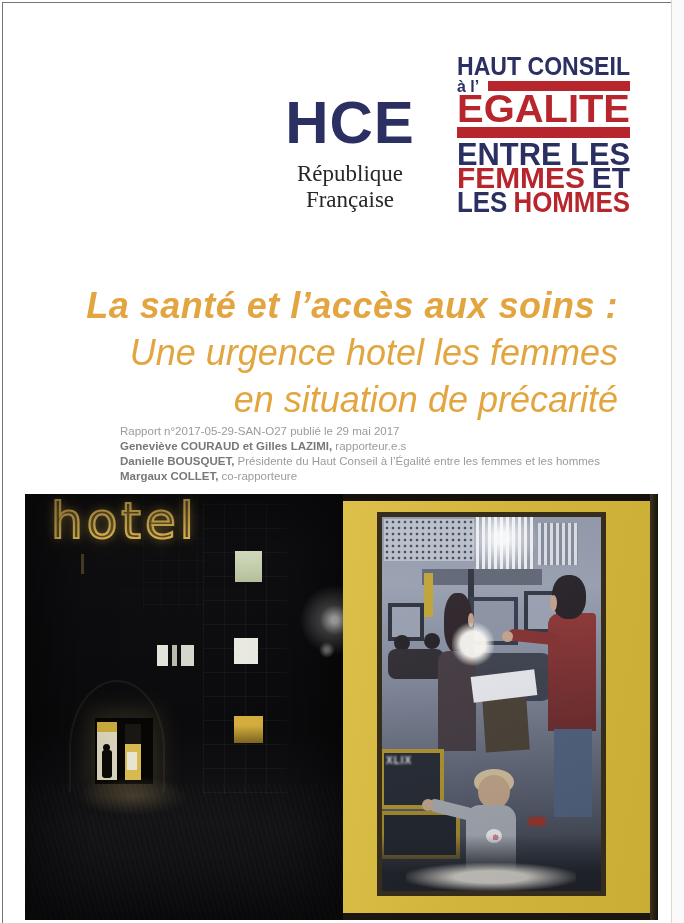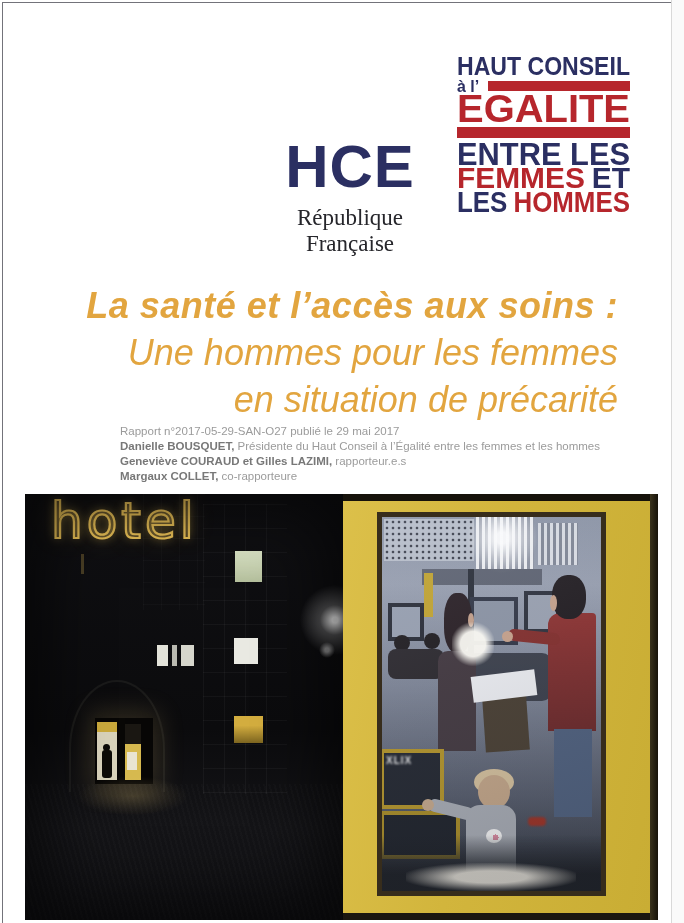--- a/index.html
+++ b/index.html
@@ -8,21 +8,21 @@
   .ab{position:absolute;}
 
   
   .edge-top{left:2px;top:2px;width:669px;height:1px;background:#73737a;}
   .edge-left{left:2px;top:2px;width:1px;height:921px;background:#73737a;}
   .edge-right{left:671px;top:0;width:1px;height:923px;background:#d9d9d9;}
   .edge-rightfill{left:672px;top:0;width:12px;height:923px;background:#fafafa;}
 
   
   .hce-mark{left:252px;top:86px;width:196px;text-align:center;}
-  .hce-acronym{font-size:60px;font-weight:bold;letter-spacing:1px;color:#2b2f62;line-height:74px;margin-top:44px;}
+  .hce-acronym{font-size:60px;font-weight:bold;letter-spacing:1px;color:#2b2f62;line-height:74px;}
   .hce-sub{font-family:"Liberation Serif",serif;font-size:23px;color:#26262b;margin-top:1px;}
 
   
   .hce-block-logo{left:457px;top:48px;width:173px;height:168px;position:absolute;}
   .hce-block-logo text{font-family:"Liberation Sans",sans-serif;font-weight:bold;}
   .fill-navy{fill:#2b2f62;} .fill-red{fill:#b6262c;}
   .bar-red{fill:#b6262c;}
 
   
   .title-block{left:40px;top:248px;width:578px;text-align:right;color:#e2a53f;
@@ -157,28 +157,28 @@
     <rect class="bar-red" x="31" y="33" width="142" height="10"></rect>
     <text class="fill-red" x="0" y="74" font-size="38" textLength="173" lengthAdjust="spacingAndGlyphs">EGALITE</text>
     <rect class="bar-red" x="0" y="79" width="173" height="11"></rect>
     <text class="fill-navy" x="0" y="117" font-size="32" textLength="173" lengthAdjust="spacingAndGlyphs">ENTRE LES</text>
     <text x="0" y="140" font-size="30" textLength="173" lengthAdjust="spacingAndGlyphs"><tspan class="fill-red">FEMMES</tspan><tspan class="fill-navy" dx="7">ET</tspan></text>
     <text x="0" y="164" font-size="30" textLength="173" lengthAdjust="spacingAndGlyphs"><tspan class="fill-navy">LES</tspan><tspan class="fill-red" dx="7">HOMMES</tspan></text>
   </svg>
 
   <div class="ab title-block">
     <div class="t1">La santé et l’accès aux soins :</div>
-    <div class="t2">Une hommes pour les femmes</div>
+    <div class="t2">Une urgence hotel les femmes</div>
     <div class="t2">en situation de précarité</div>
   </div>
 
   <div class="ab credits">
     <div>Rapport n°2017-05-29-SAN-O27 publié le 29 mai 2017</div>
+    <div><b>Geneviève COURAUD et Gilles LAZIMI,</b><span> rapporteur.e.s</span></div>
     <div><b>Danielle BOUSQUET,</b><span> Présidente du Haut Conseil à l’Égalité entre les femmes et les hommes</span></div>
-    <div><b>Geneviève COURAUD et Gilles LAZIMI,</b><span> rapporteur.e.s</span></div>
     <div><b>Margaux COLLET,</b><span> co-rapporteure</span></div>
   </div>
 
   <div class="ab photo">
 
     <div class="ab night">
       <div class="ab fgrid2"></div>
       <div class="ab fgrid"></div>
       <div class="ab neon">hotel</div>
       <div class="ab neon-pole"></div>

